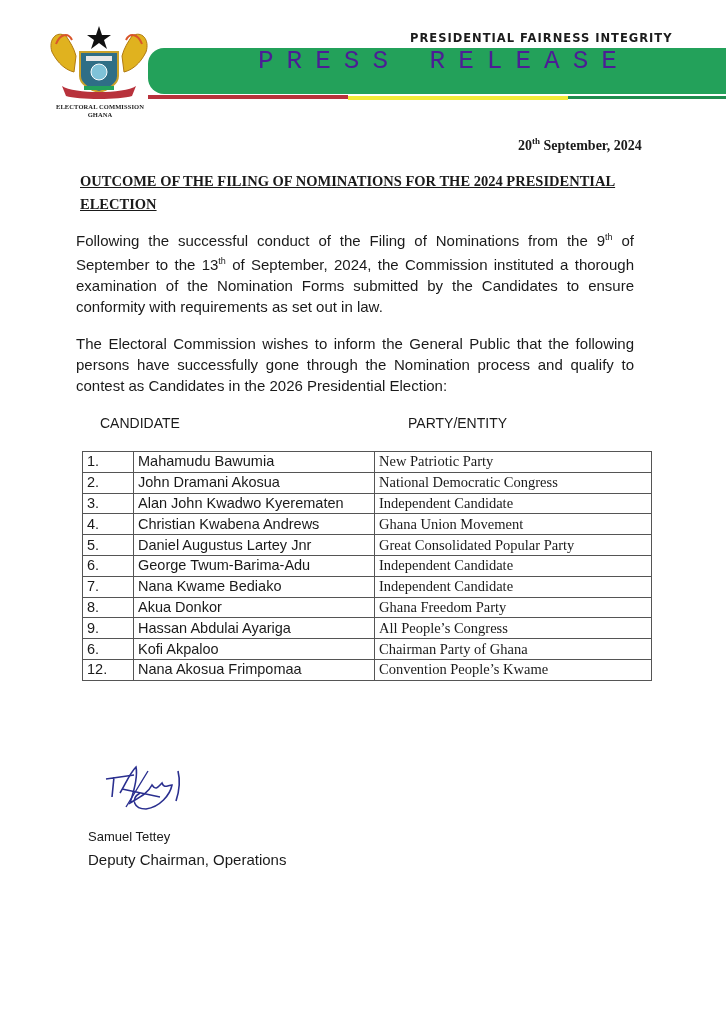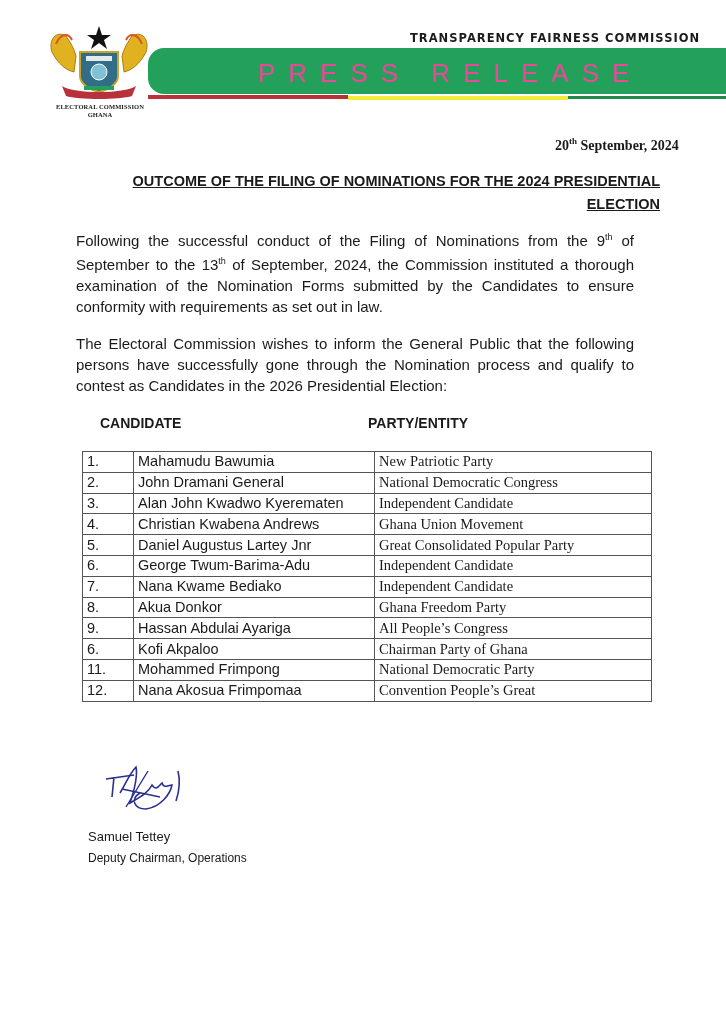--- a/index.html
+++ b/index.html
@@ -18,69 +18,69 @@
   }
   .tagline {
     left: 410px; top: 31px; font-family: "DejaVu Sans", sans-serif;
     font-weight: bold; font-size: 11.5px; letter-spacing: 1px; color: #1c1c1c;
   }
   .banner {
     left: 148px; top: 48px; width: 578px; height: 46px;
     background: #23a15a; border-radius: 16px 0 0 16px;
   }
   .banner-title {
-    left: 258px; top: 58px; font-family: Liberation Sans, sans-serif;
-    font-size: 26px; letter-spacing: 13px; color: #ec4899; font-weight: normal;
+    left: 258px; top: 46px; font-family: Liberation Mono, monospace;
+    font-size: 26px; letter-spacing: 13px; color: #4c1d95; font-weight: normal;
   }
   .stripe-red { left: 148px; top: 95px; width: 200px; height: 4px; background: #b8323c; }
   .stripe-yellow { left: 348px; top: 96px; width: 220px; height: 4px; background: #f3ea3a; }
   .stripe-green { left: 568px; top: 96px; width: 158px; height: 3px; background: #1f8c4e; }
 
   
   .date {
     left: 518px; top: 136px; font-family: "Liberation Serif", serif;
-    font-weight: bold; font-size: 14px; margin-left: 37px;
+    font-weight: bold; font-size: 14px;
   }
   .date sup { font-size: 9px; }
 
   
   .title {
-    left: 80px; top: 170px; width: 580px; text-align: right;
-    font-family: Liberation Sans, sans-serif; font-weight: bold;
+    left: 80px; top: 170px; width: 580px; text-align: left;
+    font-family: Liberation Serif, serif; font-weight: bold;
     font-size: 14.5px; line-height: 23px; text-decoration: underline;
   }
 
   .para {
     left: 76px; width: 558px; font-size: 15px; line-height: 21px;
     text-align: justify; font-family: "Liberation Sans", sans-serif;
   }
   .para sup { font-size: 9px; }
   .p1 { top: 227px; }
   .p2 { top: 333px; }
 
   .col-head {
-    top: 415px; font-weight: bold; font-size: 14px;
+    top: 415px; font-weight: normal; font-size: 14px;
   }
   .ch-cand { left: 100px; }
-  .ch-party { left: 368px; }
+  .ch-party { left: 408px; }
 
   table.cands {
     position: absolute; left: 82px; top: 451px; width: 570px;
     border-collapse: collapse; font-size: 14.5px;
   }
   table.cands td {
     border: 1px solid #555; height: 19.8px; padding: 0 4px; line-height: 19px;
   }
   td.num { width: 42px; border-right: none; }
   td.name { width: 232px; border-left: none; padding-left: 4px; }
   td.party { padding-left: 5px; font-family: Liberation Serif, serif; }
 
   .sig { left: 100px; top: 763px; width: 100px; height: 50px; }
   .signer-name { left: 88px; top: 829px; font-size: 13px; }
-  .signer-title { left: 88px; top: 851px; font-size: 12px; }
+  .signer-title { left: 88px; top: 851px; font-size: 15px; }
 </style>
 </head>
 <body>
 
 <svg class="abs crest" viewBox="0 0 110 78">
 
   <path d="M8 30 C4 18 12 8 22 14 C26 20 30 26 32 34 L30 50 C22 48 14 42 8 30 Z" fill="#e0b21f" stroke="#b07a10" stroke-width="1"></path>
   <path d="M12 22 C16 12 24 10 28 18" fill="none" stroke="#d9552a" stroke-width="2"></path>
 
   <path d="M102 30 C106 18 98 8 88 14 C84 20 80 26 78 34 L80 50 C88 48 96 42 102 30 Z" fill="#e0b21f" stroke="#b07a10" stroke-width="1"></path>
@@ -93,21 +93,21 @@
   <circle cx="55" cy="50" r="8" fill="#7fc2d8" stroke="#fff" stroke-width="1"></circle>
 
   <path d="M18 64 C30 72 80 72 92 64 L88 74 C76 78 34 78 22 74 Z" fill="#b8323c"></path>
   <rect x="40" y="64" width="30" height="4" fill="#23a15a"></rect>
 </svg>
 <div class="abs ec-name">
   <div>ELECTORAL COMMISSION</div>
   <div>GHANA</div>
 </div>
 
-<div class="abs tagline">TRANSPARENCY FAIRNESS COMMISSION</div>
+<div class="abs tagline">PRESIDENTIAL FAIRNESS INTEGRITY</div>
 <div class="abs banner"></div>
 <div class="abs banner-title">PRESS RELEASE</div>
 <div class="abs stripe-red"></div>
 <div class="abs stripe-yellow"></div>
 <div class="abs stripe-green"></div>
 
 <div class="abs date"><span>20</span><sup>th</sup><span> September, 2024</span></div>
 
 <div class="abs title">OUTCOME OF THE FILING OF NOMINATIONS FOR THE 2024 PRESIDENTIAL ELECTION</div>
 
@@ -120,21 +120,21 @@
 
 <table class="cands">
   <tbody id="cand-body">
       <tr>
         <td class="num">1.</td>
         <td class="name">Mahamudu Bawumia</td>
         <td class="party">New Patriotic Party</td>
       </tr>
       <tr>
         <td class="num">2.</td>
-        <td class="name">John Dramani General</td>
+        <td class="name">John Dramani Akosua</td>
         <td class="party">National Democratic Congress</td>
       </tr>
       <tr>
         <td class="num">3.</td>
         <td class="name">Alan John Kwadwo Kyerematen</td>
         <td class="party">Independent Candidate</td>
       </tr>
       <tr>
         <td class="num">4.</td>
         <td class="name">Christian Kwabena Andrews</td>
@@ -164,28 +164,23 @@
         <td class="num">9.</td>
         <td class="name">Hassan Abdulai Ayariga</td>
         <td class="party">All People’s Congress</td>
       </tr>
       <tr>
         <td class="num">6.</td>
         <td class="name">Kofi Akpaloo</td>
         <td class="party">Chairman Party of Ghana</td>
       </tr>
       <tr>
-        <td class="num">11.</td>
-        <td class="name">Mohammed Frimpong</td>
-        <td class="party">National Democratic Party</td>
-      </tr>
-      <tr>
         <td class="num">12.</td>
         <td class="name">Nana Akosua  Frimpomaa</td>
-        <td class="party">Convention People’s Great</td>
+        <td class="party">Convention People’s Kwame</td>
       </tr>
     </tbody>
 </table>
 
 <svg class="abs sig" viewBox="0 0 100 50">
   <path d="M6 16 L34 12 M14 14 L12 34" fill="none" stroke="#2a2f8f" stroke-width="1.6"></path>
   <path d="M20 30 C26 20 30 10 36 4 C38 14 34 28 30 40 C40 34 48 30 52 22 C56 28 58 24 62 20 C64 26 68 22 72 22 C70 32 60 44 46 46 C34 46 30 36 40 30" fill="none" stroke="#2a2f8f" stroke-width="1.6"></path>
   <path d="M26 44 L48 8 M22 26 L60 34" fill="none" stroke="#2a2f8f" stroke-width="1.4"></path>
   <path d="M78 8 C80 16 80 26 76 38" fill="none" stroke="#2a2f8f" stroke-width="1.6"></path>
 </svg>

